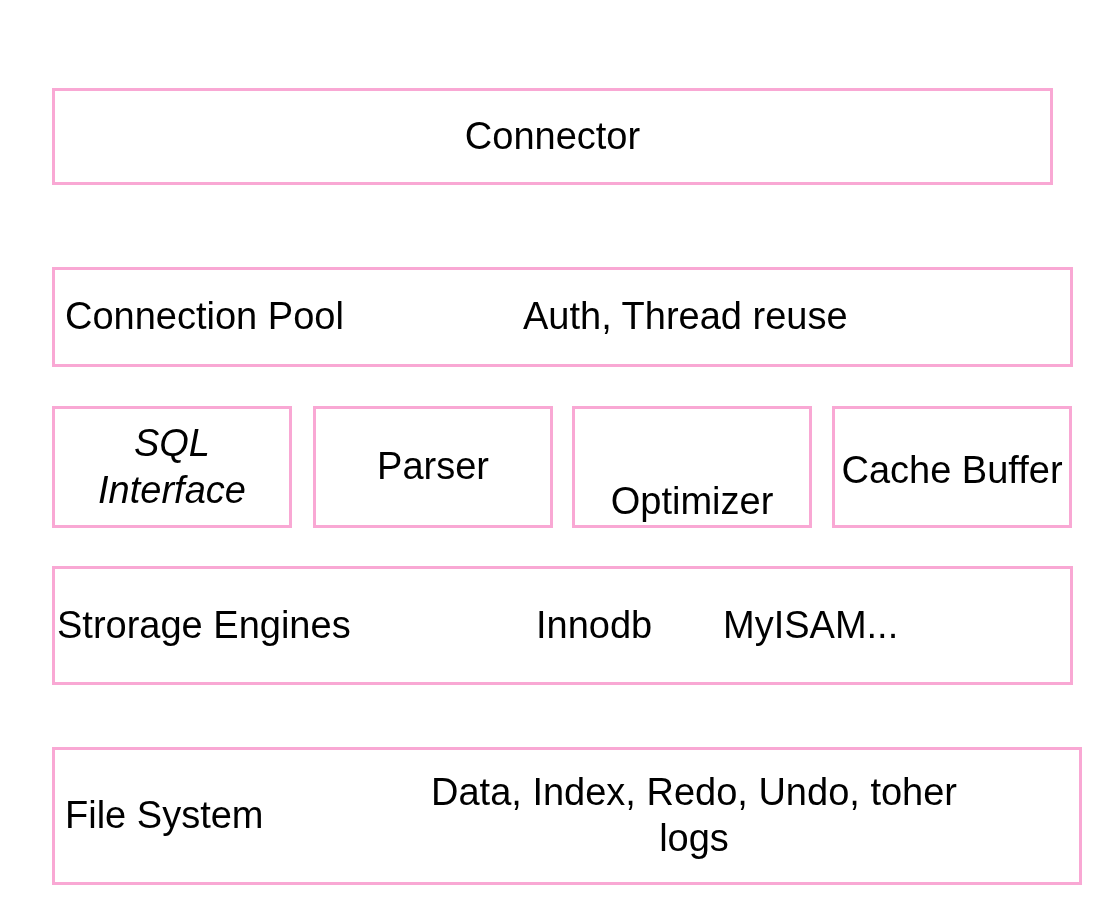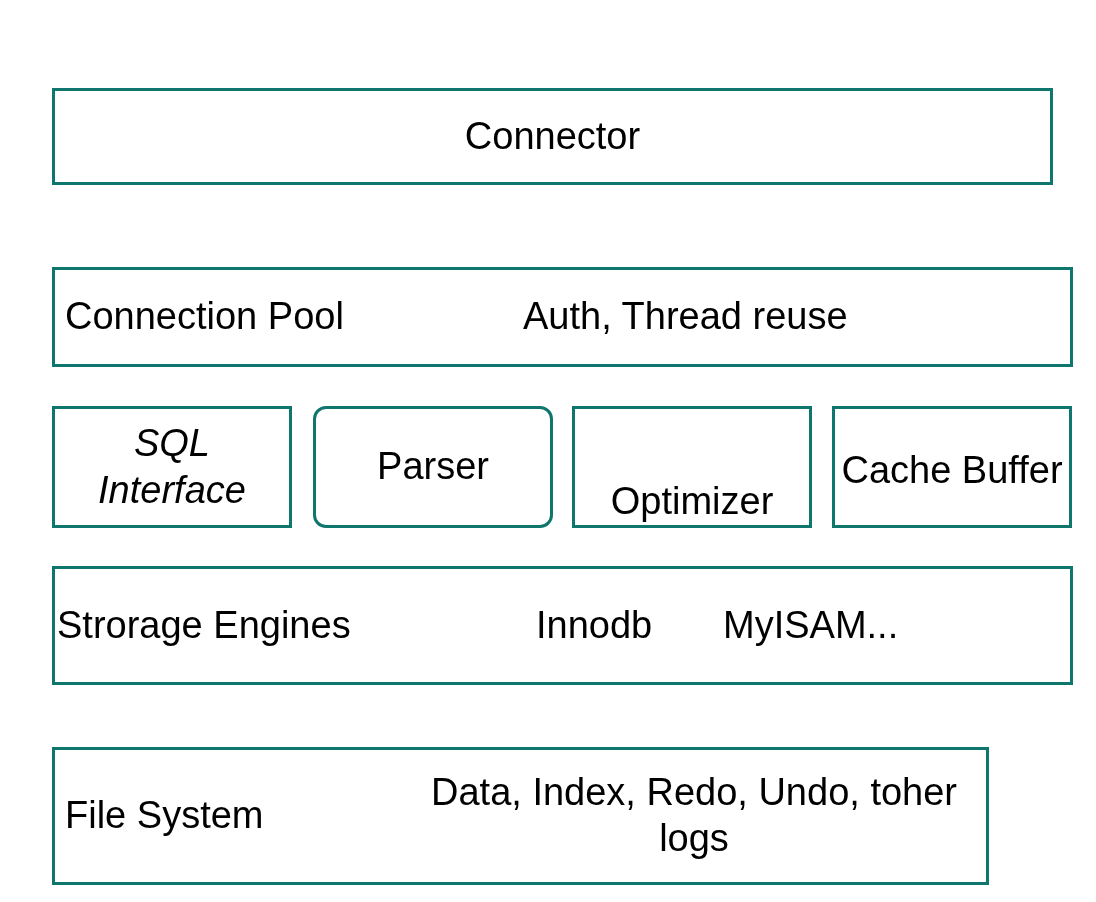--- a/index.html
+++ b/index.html
@@ -11,21 +11,21 @@
     position: relative;
     width: 1096px;
     height: 902px;
     background: #ffffff;
     font-family: "Liberation Sans", sans-serif;
     color: #000000;
     overflow: hidden;
   }
   .box {
     position: absolute;
-    border: 3px solid #0f766e;
+    border: 3px solid #f9a8d4;
     background: #ffffff;
     box-sizing: border-box;
     font-size: 38px;
     line-height: 1.2;
   }
   
   .connector-box {
     left: 52px; top: 88px; width: 1001px; height: 97px;
     display: flex; align-items: center; justify-content: center;
   }
@@ -40,42 +40,42 @@
     transform: translateY(-50%);
   }
   
   .service-box {
     top: 406px; height: 122px; width: 240px;
     display: flex; align-items: center; justify-content: center;
     text-align: center;
   }
   .sql-interface-box { left: 52px; font-style: italic; }
   .sql-interface-box .wrap-label { display: inline-block; max-width: 190px; line-height: 1.25; }
-  .parser-box { left: 313px; border-radius: 13px; }
+  .parser-box { left: 313px; }
   .optimizer-box { left: 572px; align-items: flex-end; }
   .cache-buffer-box {
     left: 832px;
     align-items: center;
     padding-top: 8px;
   }
   
   .storage-engines-box {
     left: 52px; top: 566px; width: 1021px; height: 119px;
     display: flex; align-items: center;
   }
   .storage-engines-box .layer-label { padding-left: 2px; }
   .engine-item {
     position: absolute; top: 50%;
     transform: translateY(-50%);
   }
   .engine-innodb { left: 481px; }
   .engine-myisam { left: 668px; }
   
   .file-system-box {
-    left: 52px; top: 747px; width: 937px; height: 138px;
+    left: 52px; top: 747px; width: 1030px; height: 138px;
     display: flex; align-items: center;
   }
   .file-system-box .layer-label { padding-left: 10px; }
   .file-system-box .layer-detail {
     position: absolute;
     left: 349px; width: 580px; top: 50%;
     transform: translateY(-50%);
     text-align: center;
     line-height: 1.2;
   }

